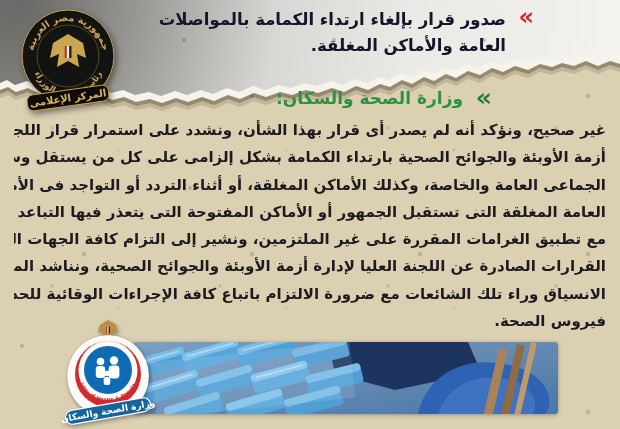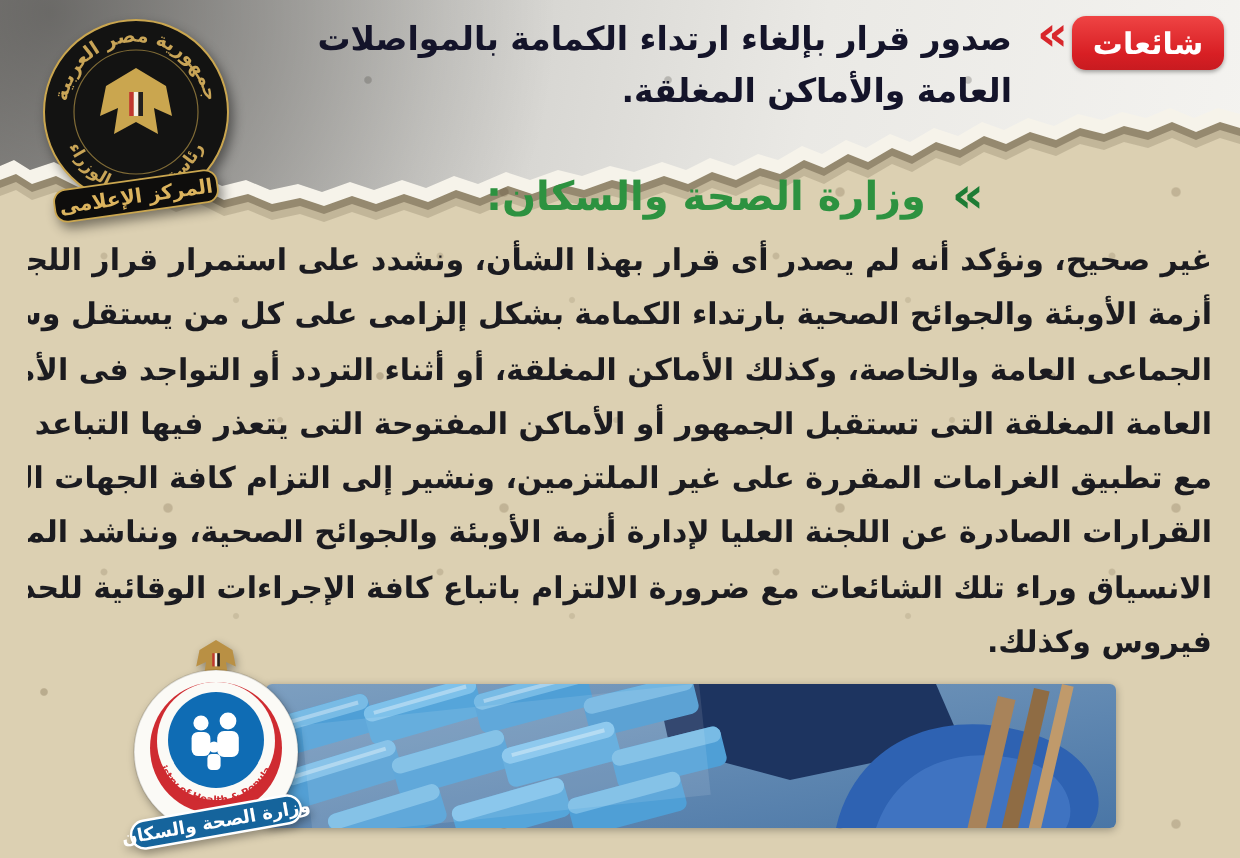--- a/index.html
+++ b/index.html
@@ -37,21 +37,21 @@
     box-shadow:0 1px 2px rgba(0,0,0,.35);}
   .fact-badge{top:83px;right:0;width:123px;height:30px;border-radius:5px 0 0 5px;font-size:18px;
     background:linear-gradient(180deg,#5bb25a 0%,#359345 70%,#2c8a3d 100%);
     box-shadow:0 1px 2px rgba(0,0,0,.3);}
   .chev{position:absolute;font-weight:bold;direction:ltr;unicode-bidi:isolate;}
   .chev-red{top:4px;right:86px;font-size:24px;line-height:27px;color:#d8272c;}
   .chev-green{top:83px;right:128px;font-size:25px;line-height:30px;color:#1e7c34;}
   .rumor-text{position:absolute;top:7px;right:114px;width:400px;direction:rtl;text-align:right;
     font-size:16.5px;line-height:26px;font-weight:bold;color:#14142a;}
   .fact-source{position:absolute;top:83px;right:157px;line-height:30px;white-space:nowrap;
-    direction:rtl;font-size:20px;font-weight:bold;color:#2d9240;}
+    direction:rtl;font-size:17px;font-weight:bold;color:#2d9240;}
   .body-text{position:absolute;top:117px;left:14px;right:14px;direction:rtl;color:#1b1b20;
     font-weight:bold;font-size:15px;}
   .body-line{height:27.3px;line-height:27.3px;white-space:nowrap;overflow:hidden;
     text-align:right;text-align-last:justify;}
   .body-line.last{text-align-last:right;}
   .gov-logo{position:absolute;left:16px;top:6px;width:104px;height:106px;
     filter:drop-shadow(2px 3px 3px rgba(0,0,0,.45));}
   .moh-logo{position:absolute;left:58px;top:318px;width:100px;height:110px;z-index:3;
     filter:drop-shadow(1px 2px 2px rgba(0,0,0,.35));}
   .photo{position:absolute;left:133px;top:342px;width:425px;height:72px;z-index:1;
@@ -86,36 +86,35 @@
       <rect x="48.6" y="40" width="2.3" height="12" fill="#c0372f"></rect>
       <rect x="50.9" y="40" width="2.3" height="12" fill="#f4f0e6"></rect>
       <rect x="53.2" y="40" width="2.3" height="12" fill="#221f1e"></rect>
     </g>
     <g transform="rotate(-8 52 92)">
       <rect x="11" y="84" width="82" height="16" rx="6" fill="#0e0d0c" stroke="#caa64f" stroke-width=".9"></rect>
       <text x="52" y="95.5" text-anchor="middle" font-size="10" font-weight="bold" fill="#dcb45e">المركز الإعلامى</text>
     </g>
   </svg>
 
-  <div class="badge rumor-badge">شائعات</div>
   <div class="chev chev-red">«</div>
   <div class="rumor-text">صدور قرار بإلغاء ارتداء الكمامة بالمواصلات العامة والأماكن المغلقة.</div>
 
   <div class="chev chev-green">«</div>
   <div class="fact-source">وزارة الصحة والسكان:</div>
 
   <div class="body-text">
     <div class="body-line">غير صحيح، ونؤكد أنه لم يصدر أى قرار بهذا الشأن، ونشدد على استمرار قرار اللجنة العليا لإدارة</div>
     <div class="body-line">أزمة الأوبئة والجوائح الصحية بارتداء الكمامة بشكل إلزامى على كل من يستقل وسائل النقل</div>
     <div class="body-line">الجماعى العامة والخاصة، وكذلك الأماكن المغلقة، أو أثناء التردد أو التواجد فى الأماكن</div>
     <div class="body-line">العامة المغلقة التى تستقبل الجمهور أو الأماكن المفتوحة التى يتعذر فيها التباعد الاجتماعى،</div>
     <div class="body-line">مع تطبيق الغرامات المقررة على غير الملتزمين، ونشير إلى التزام كافة الجهات المعنية بتنفيذ</div>
     <div class="body-line">القرارات الصادرة عن اللجنة العليا لإدارة أزمة الأوبئة والجوائح الصحية، ونناشد المواطنين عدم</div>
     <div class="body-line">الانسياق وراء تلك الشائعات مع ضرورة الالتزام باتباع كافة الإجراءات الوقائية للحد من انتشار</div>
-    <div class="body-line last">فيروس وكذلك.</div>
+    <div class="body-line last">فيروس الصحة.</div>
   </div>
 
   <div class="photo">
     <svg width="425" height="72" viewBox="0 0 425 72" preserveAspectRatio="none">
       <defs>
         <linearGradient id="bgBlue" x1="0" y1="0" x2="1" y2="1">
           <stop offset="0" stop-color="#7d9fc0"></stop>
             <stop offset="1" stop-color="#4a76a6"></stop>
         </linearGradient>
       </defs>

